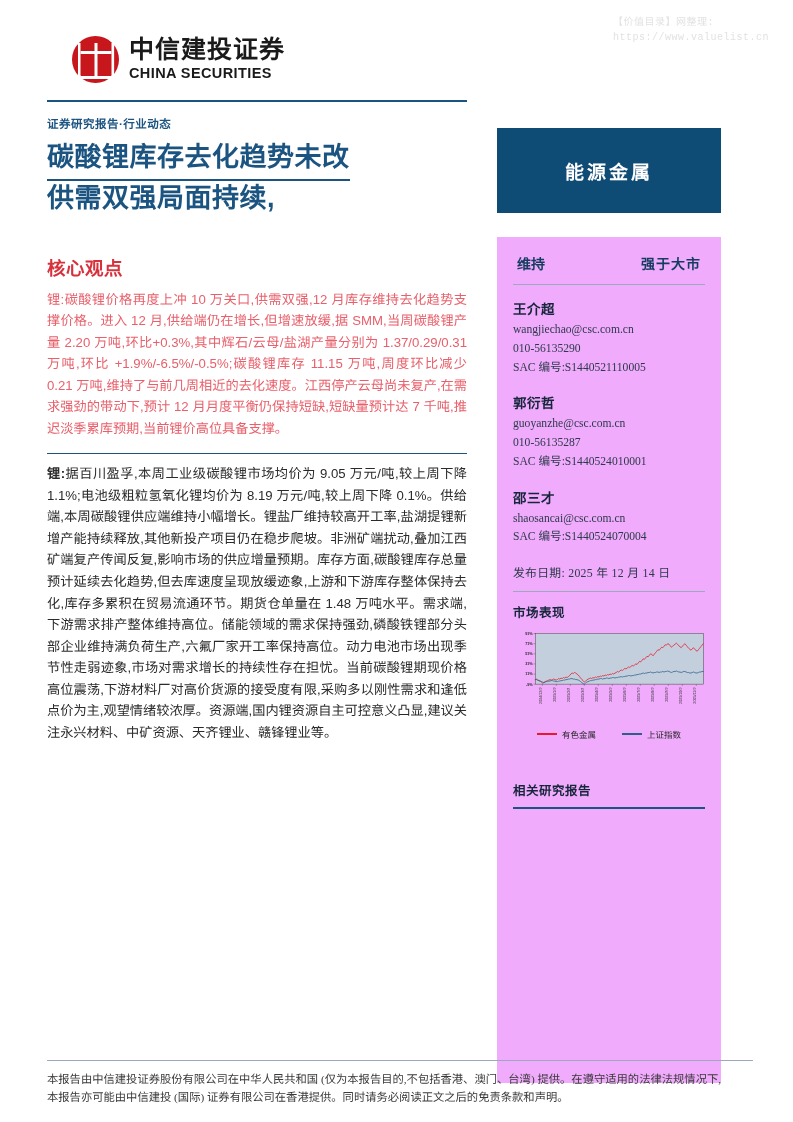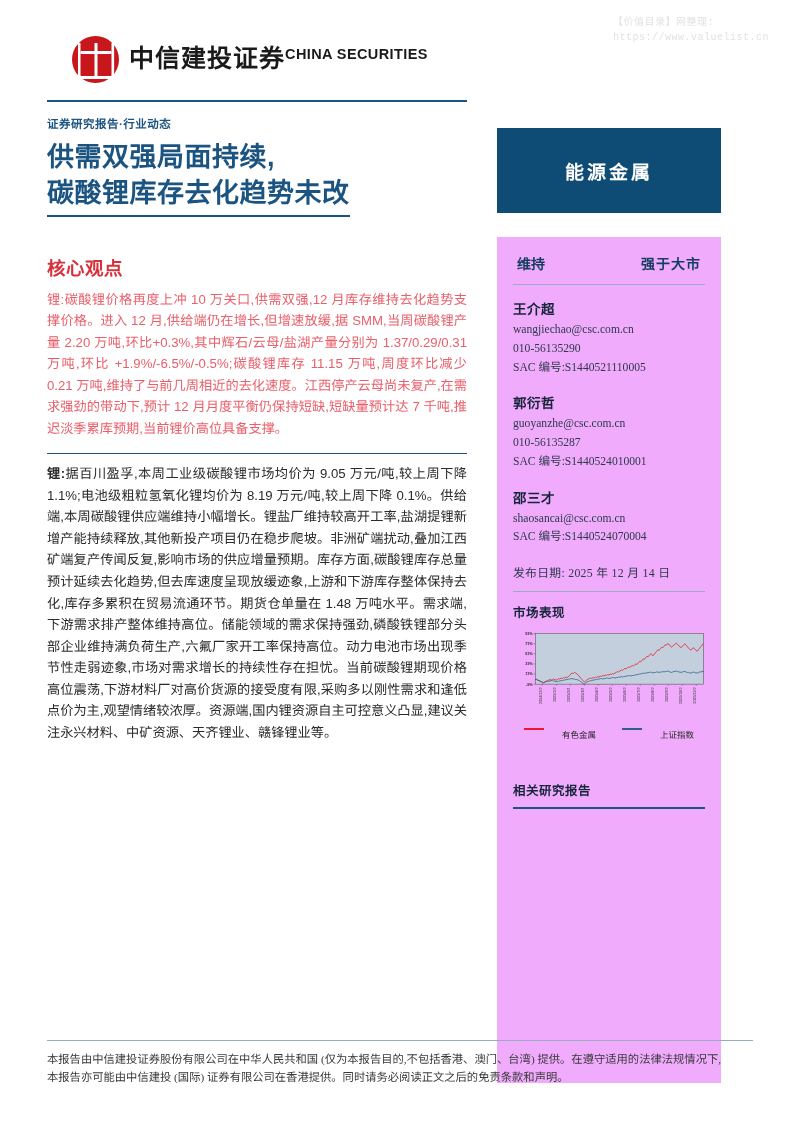--- a/index.html
+++ b/index.html
@@ -84,21 +84,21 @@
   }
   .logo-bar {
     position: absolute;
     left: 50%;
     top: 15px;
     transform: translateX(-50%);
     width: 31px;
     height: 3px;
     background: #ffffff;
   }
-  .logo-text { display: flex; flex-direction: row; justify-content: center; }
+  .logo-text { display: flex; flex-direction: column; justify-content: center; }
   .logo-cn {
     font-family: "Liberation Sans", "DejaVu Sans", sans-serif;
     font-size: 25px;
     font-weight: bold;
     color: #1a1a1a;
     letter-spacing: 1px;
     line-height: 1.1;
   }
   .logo-en {
     font-family: "Liberation Sans", "DejaVu Sans", sans-serif;
@@ -254,36 +254,36 @@
   .chart-svg { display: block; width: 100%; height: auto; }
 
   .legend-row {
     display: flex;
     justify-content: center;
     gap: 26px;
     margin-top: 4px;
   }
   .legend-item {
     display: flex;
-    align-items: flex-start;
-    gap: 18px;
+    align-items: center;
+    gap: 5px;
     font-size: 8.5px;
     color: #2a2a2a;
     font-family: "Liberation Sans", "DejaVu Sans", sans-serif;
   }
   .legend-swatch { width: 20px; height: 2px; display: inline-block; }
 
   .related-block { margin-top: 40px; }
 
   
   .footer {
     position: absolute;
     left: 47px;
     right: 40px;
-    bottom: 36px;
+    bottom: 16px;
   }
   .footer-rule { border-top: 1px solid #9aa9bb; margin-bottom: 9px; }
   .footer-text {
     font-size: 11.3px;
     line-height: 1.6;
     color: #3a3a3a;
     text-align: justify;
     font-family: "Liberation Serif", "DejaVu Serif", serif;
   }
 </style>
@@ -307,22 +307,22 @@
         <div class="logo-cn">中信建投证券</div>
         <div class="logo-en">CHINA SECURITIES</div>
       </div>
     </div>
 
     <div class="logo-rule"></div>
 
     <div class="report-kicker">证券研究报告·行业动态</div>
 
     <div class="report-title">
+      <div><span class="line2">碳酸锂库存去化趋势未改</span></div>
       <div>供需双强局面持续,</div>
-      <div><span class="line2">碳酸锂库存去化趋势未改</span></div>
     </div>
 
     <div class="sect-head core">核心观点</div>
     <div class="body-text core">锂:碳酸锂价格再度上冲 10 万关口,供需双强,12 月库存维持去化趋势支撑价格。进入 12 月,供给端仍在增长,但增速放缓,据 SMM,当周碳酸锂产量 2.20 万吨,环比+0.3%,其中辉石/云母/盐湖产量分别为 1.37/0.29/0.31 万吨,环比 +1.9%/-6.5%/-0.5%;碳酸锂库存 11.15 万吨,周度环比减少 0.21 万吨,维持了与前几周相近的去化速度。江西停产云母尚未复产,在需求强劲的带动下,预计 12 月月度平衡仍保持短缺,短缺量预计达 7 千吨,推迟淡季累库预期,当前锂价高位具备支撑。</div>
 
     <div class="divider-blue"></div>
 
     <div class="body-text news"><b>锂:</b><span>据百川盈孚,本周工业级碳酸锂市场均价为 9.05 万元/吨,较上周下降 1.1%;电池级粗粒氢氧化锂均价为 8.19 万元/吨,较上周下降 0.1%。供给端,本周碳酸锂供应端维持小幅增长。锂盐厂维持较高开工率,盐湖提锂新增产能持续释放,其他新投产项目仍在稳步爬坡。非洲矿端扰动,叠加江西矿端复产传闻反复,影响市场的供应增量预期。库存方面,碳酸锂库存总量预计延续去化趋势,但去库速度呈现放缓迹象,上游和下游库存整体保持去化,库存多累积在贸易流通环节。期货仓单量在 1.48 万吨水平。需求端,下游需求排产整体维持高位。储能领域的需求保持强劲,磷酸铁锂部分头部企业维持满负荷生产,六氟厂家开工率保持高位。动力电池市场出现季节性走弱迹象,市场对需求增长的持续性存在担忧。当前碳酸锂期现价格高位震荡,下游材料厂对高价货源的接受度有限,采购多以刚性需求和逢低点价为主,观望情绪较浓厚。资源端,国内锂资源自主可控意义凸显,建议关注永兴材料、中矿资源、天齐锂业、赣锋锂业等。</span></div>
 
   </div>

